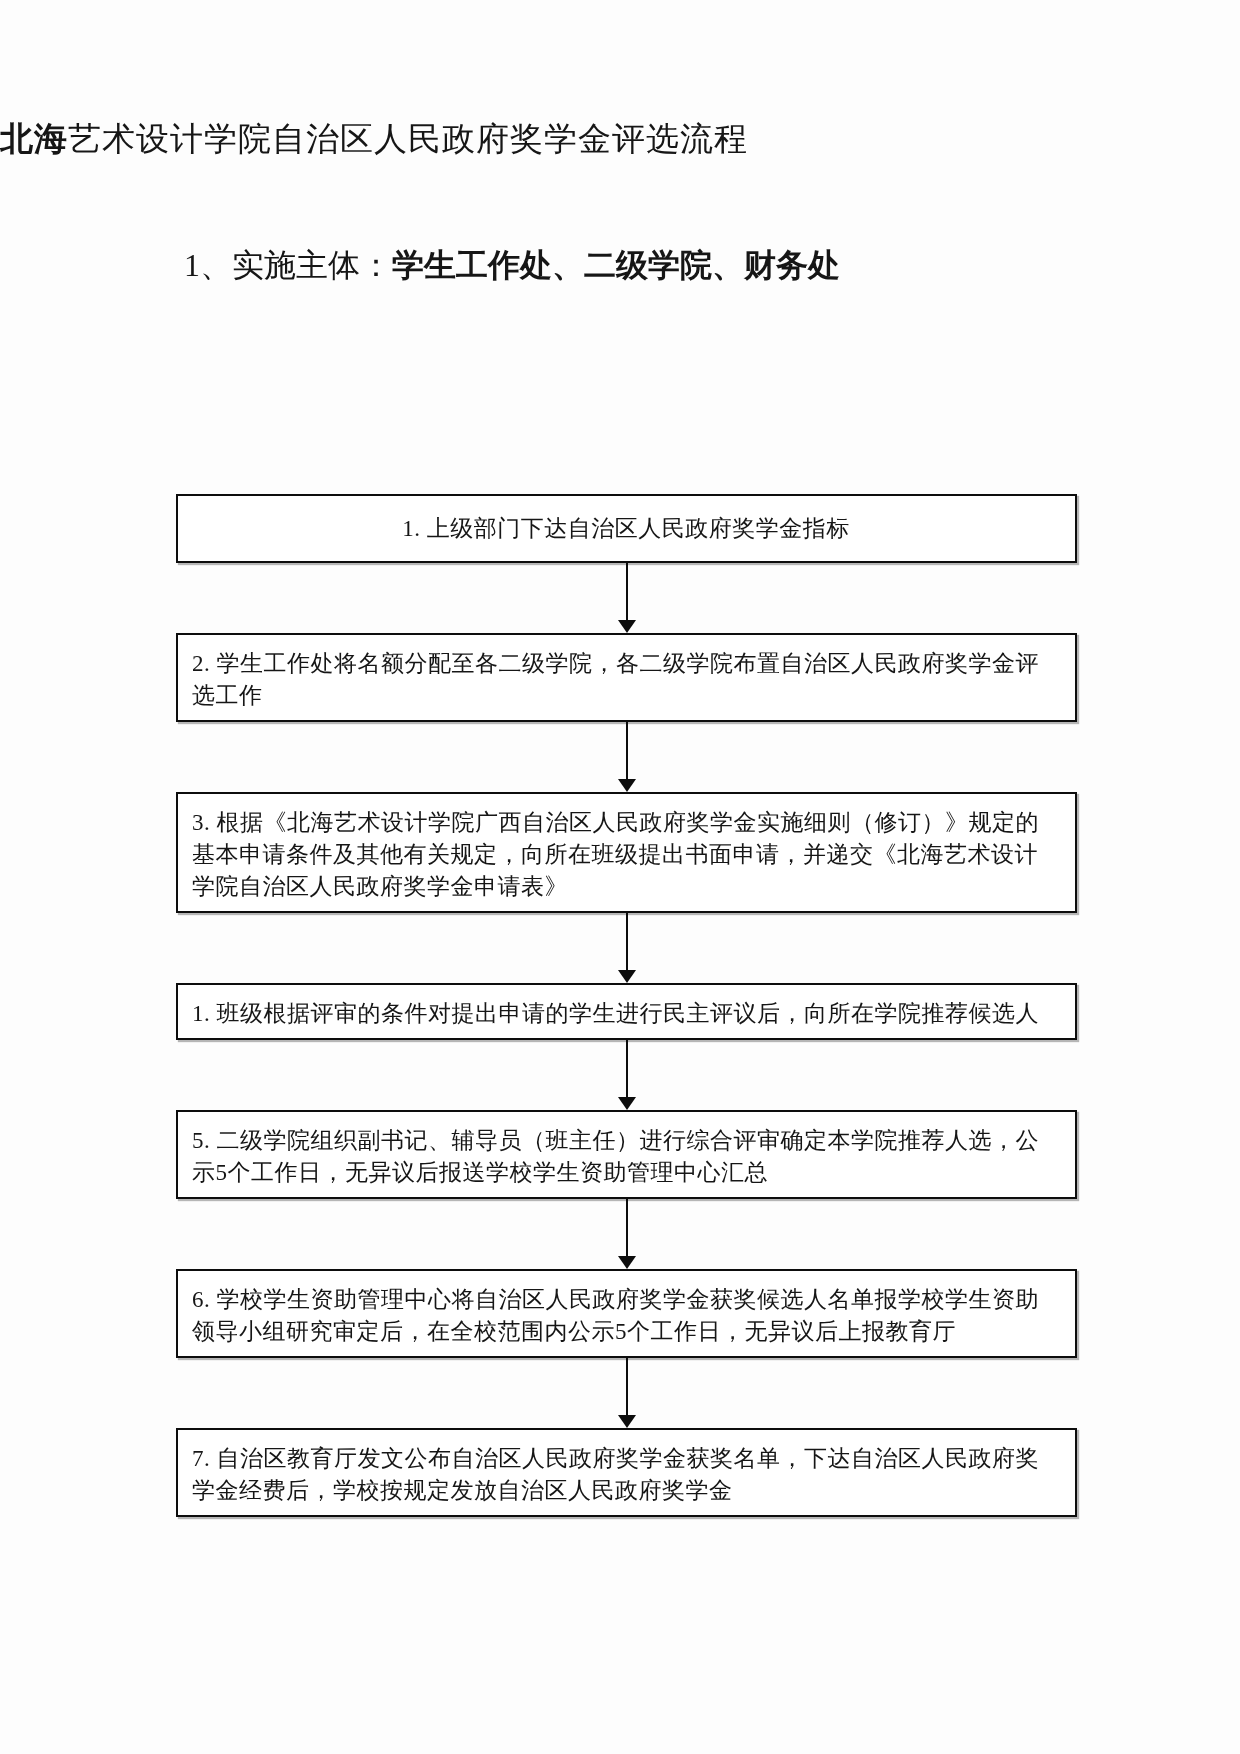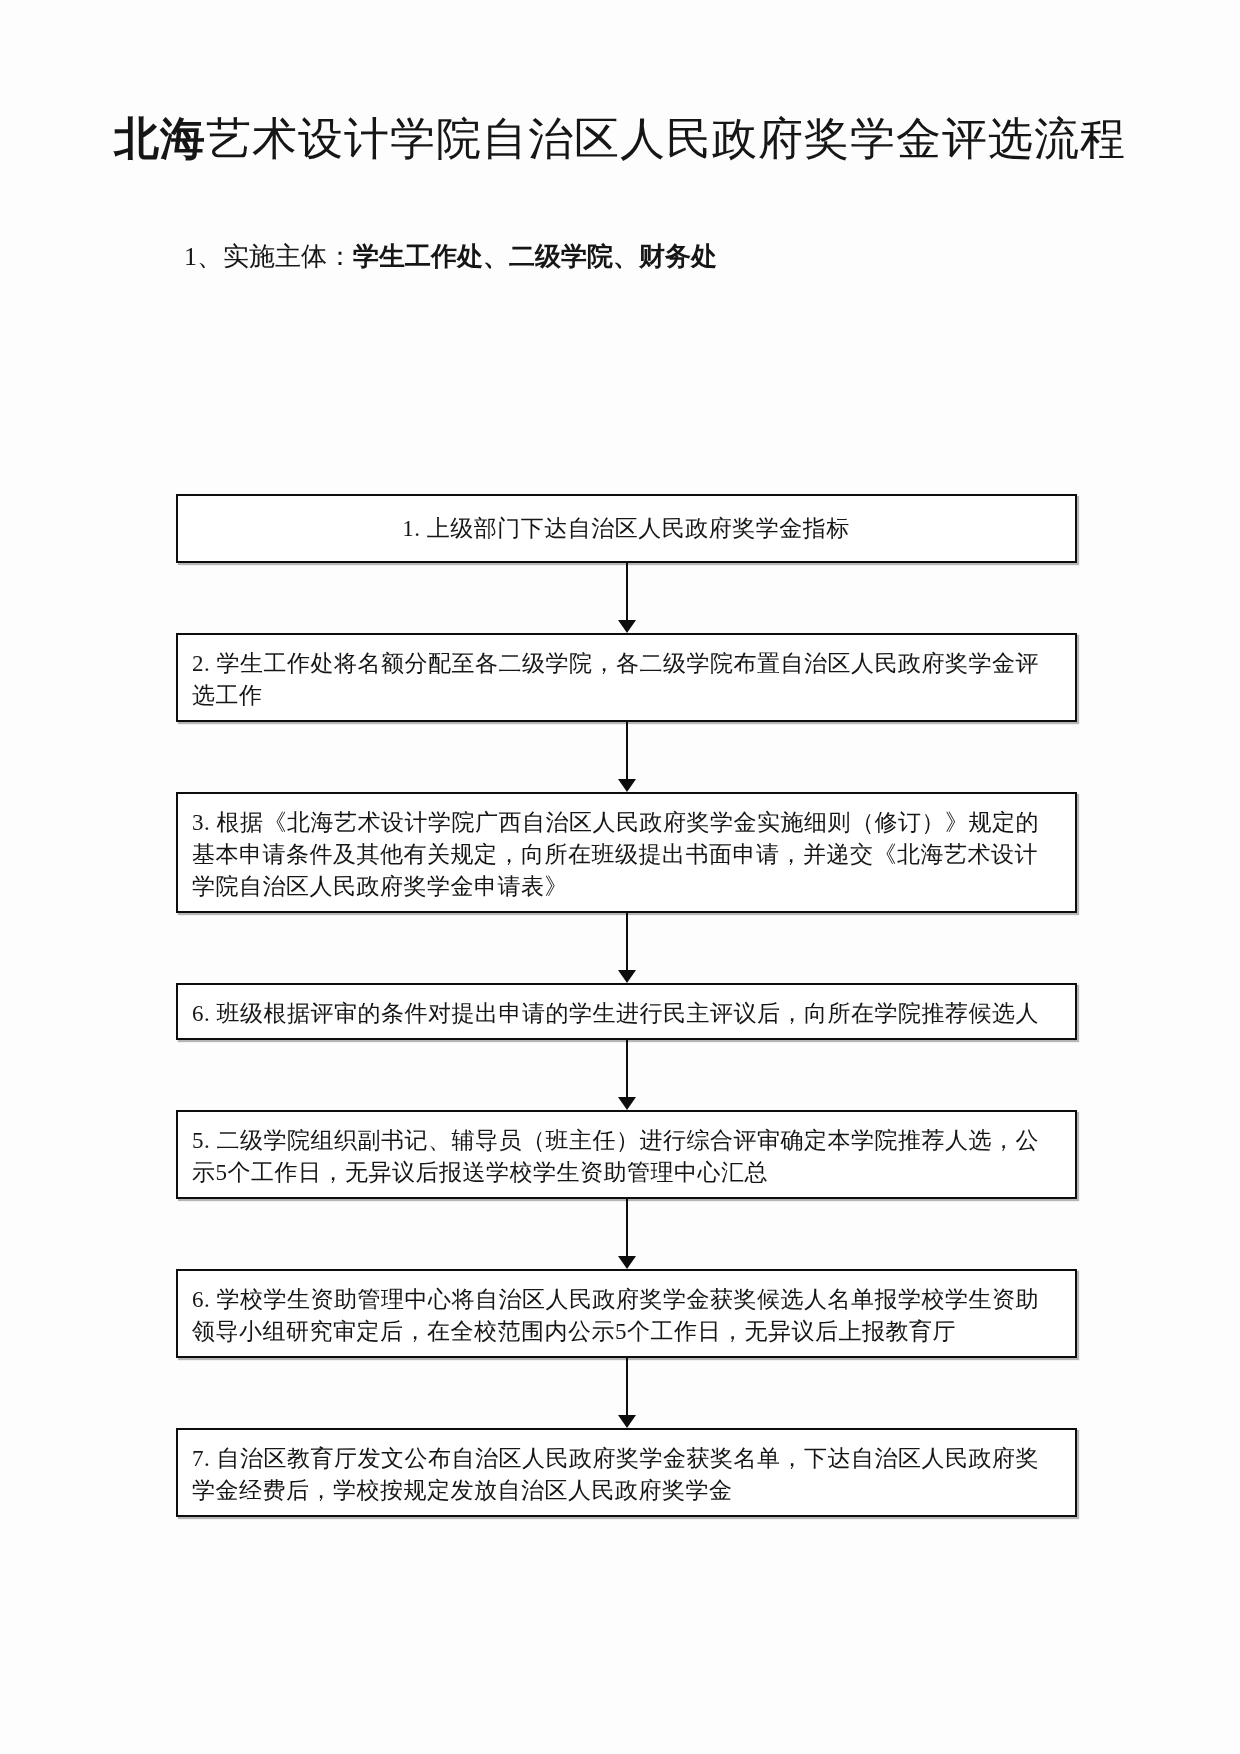--- a/index.html
+++ b/index.html
@@ -14,37 +14,36 @@
     position: relative;
   }
   .page {
     width: 1240px;
     height: 1754px;
     position: relative;
   }
   
   .title {
     margin-top: 112px;
-    text-align: center;
     font-family: Liberation Serif, serif;
-    font-size: 45px;
+    font-size: 33px;
     line-height: 54px;
     font-weight: normal;
     letter-spacing: 1px;
     white-space: nowrap;
   }
   .title .emph { font-weight: bold; }
   
   .meta {
     margin-top: 76px;
     margin-left: 184px;
   }
   .meta-item {
-    font-size: 26px;
-    line-height: 29px;
+    font-size: 32px;
+    line-height: 46px;
     margin-bottom: 9px;
     white-space: nowrap;
   }
   .meta-item .m-prefix,
   .meta-item .m-label {
     font-family: "Liberation Serif", "DejaVu Serif", serif;
     font-weight: normal;
   }
   .meta-item .m-value {
     font-family: "Liberation Sans", "DejaVu Sans", sans-serif;
@@ -122,21 +121,21 @@
       <div class="arrow-head"></div>
     </div>
 
     <div class="box"><span>3. 根据《北海艺术设计学院广西自治区人民政府奖学金实施细则（修订）》规定的基本申请条件及其他有关规定，向所在班级提出书面申请，并递交《北海艺术设计学院自治区人民政府奖学金申请表》</span></div>
 
     <div class="arrow">
       <div class="arrow-line"></div>
       <div class="arrow-head"></div>
     </div>
 
-    <div class="box"><span>6. 班级根据评审的条件对提出申请的学生进行民主评议后，向所在学院推荐候选人</span></div>
+    <div class="box"><span>1. 班级根据评审的条件对提出申请的学生进行民主评议后，向所在学院推荐候选人</span></div>
 
     <div class="arrow">
       <div class="arrow-line"></div>
       <div class="arrow-head"></div>
     </div>
 
     <div class="box"><span>5. 二级学院组织副书记、辅导员（班主任）进行综合评审确定本学院推荐人选，公示5个工作日，无异议后报送学校学生资助管理中心汇总</span></div>
 
     <div class="arrow">
       <div class="arrow-line"></div>

